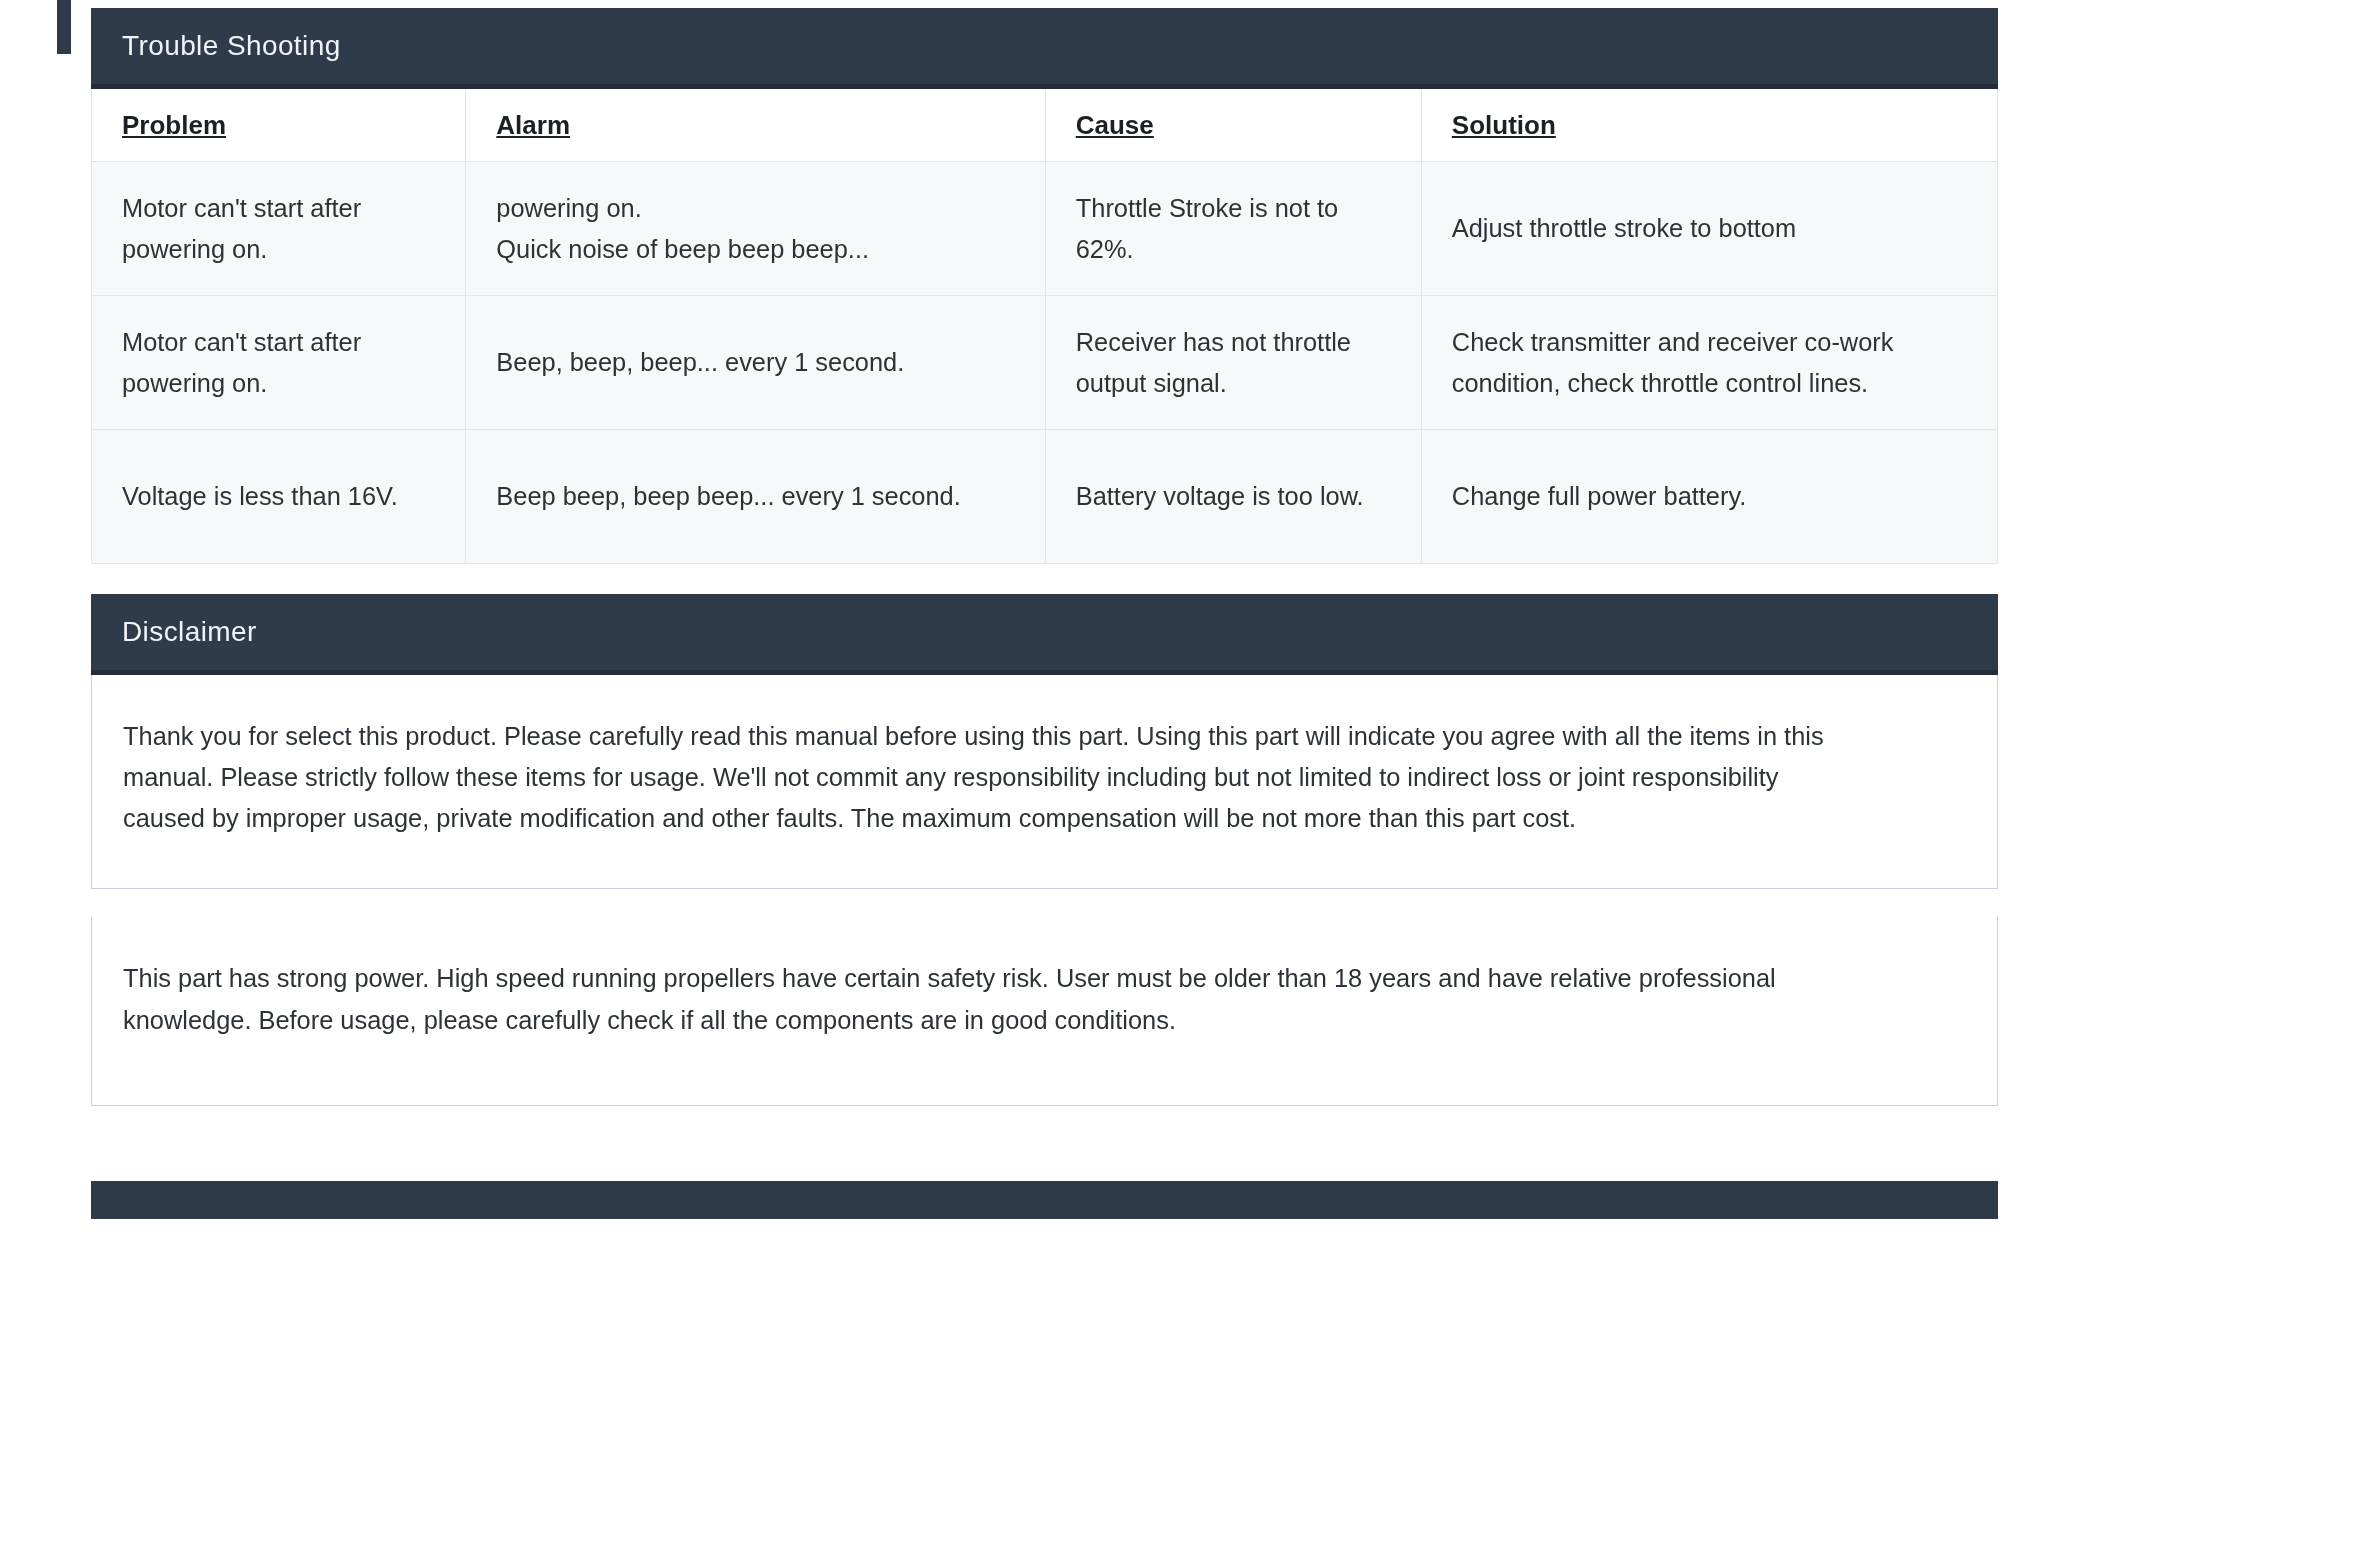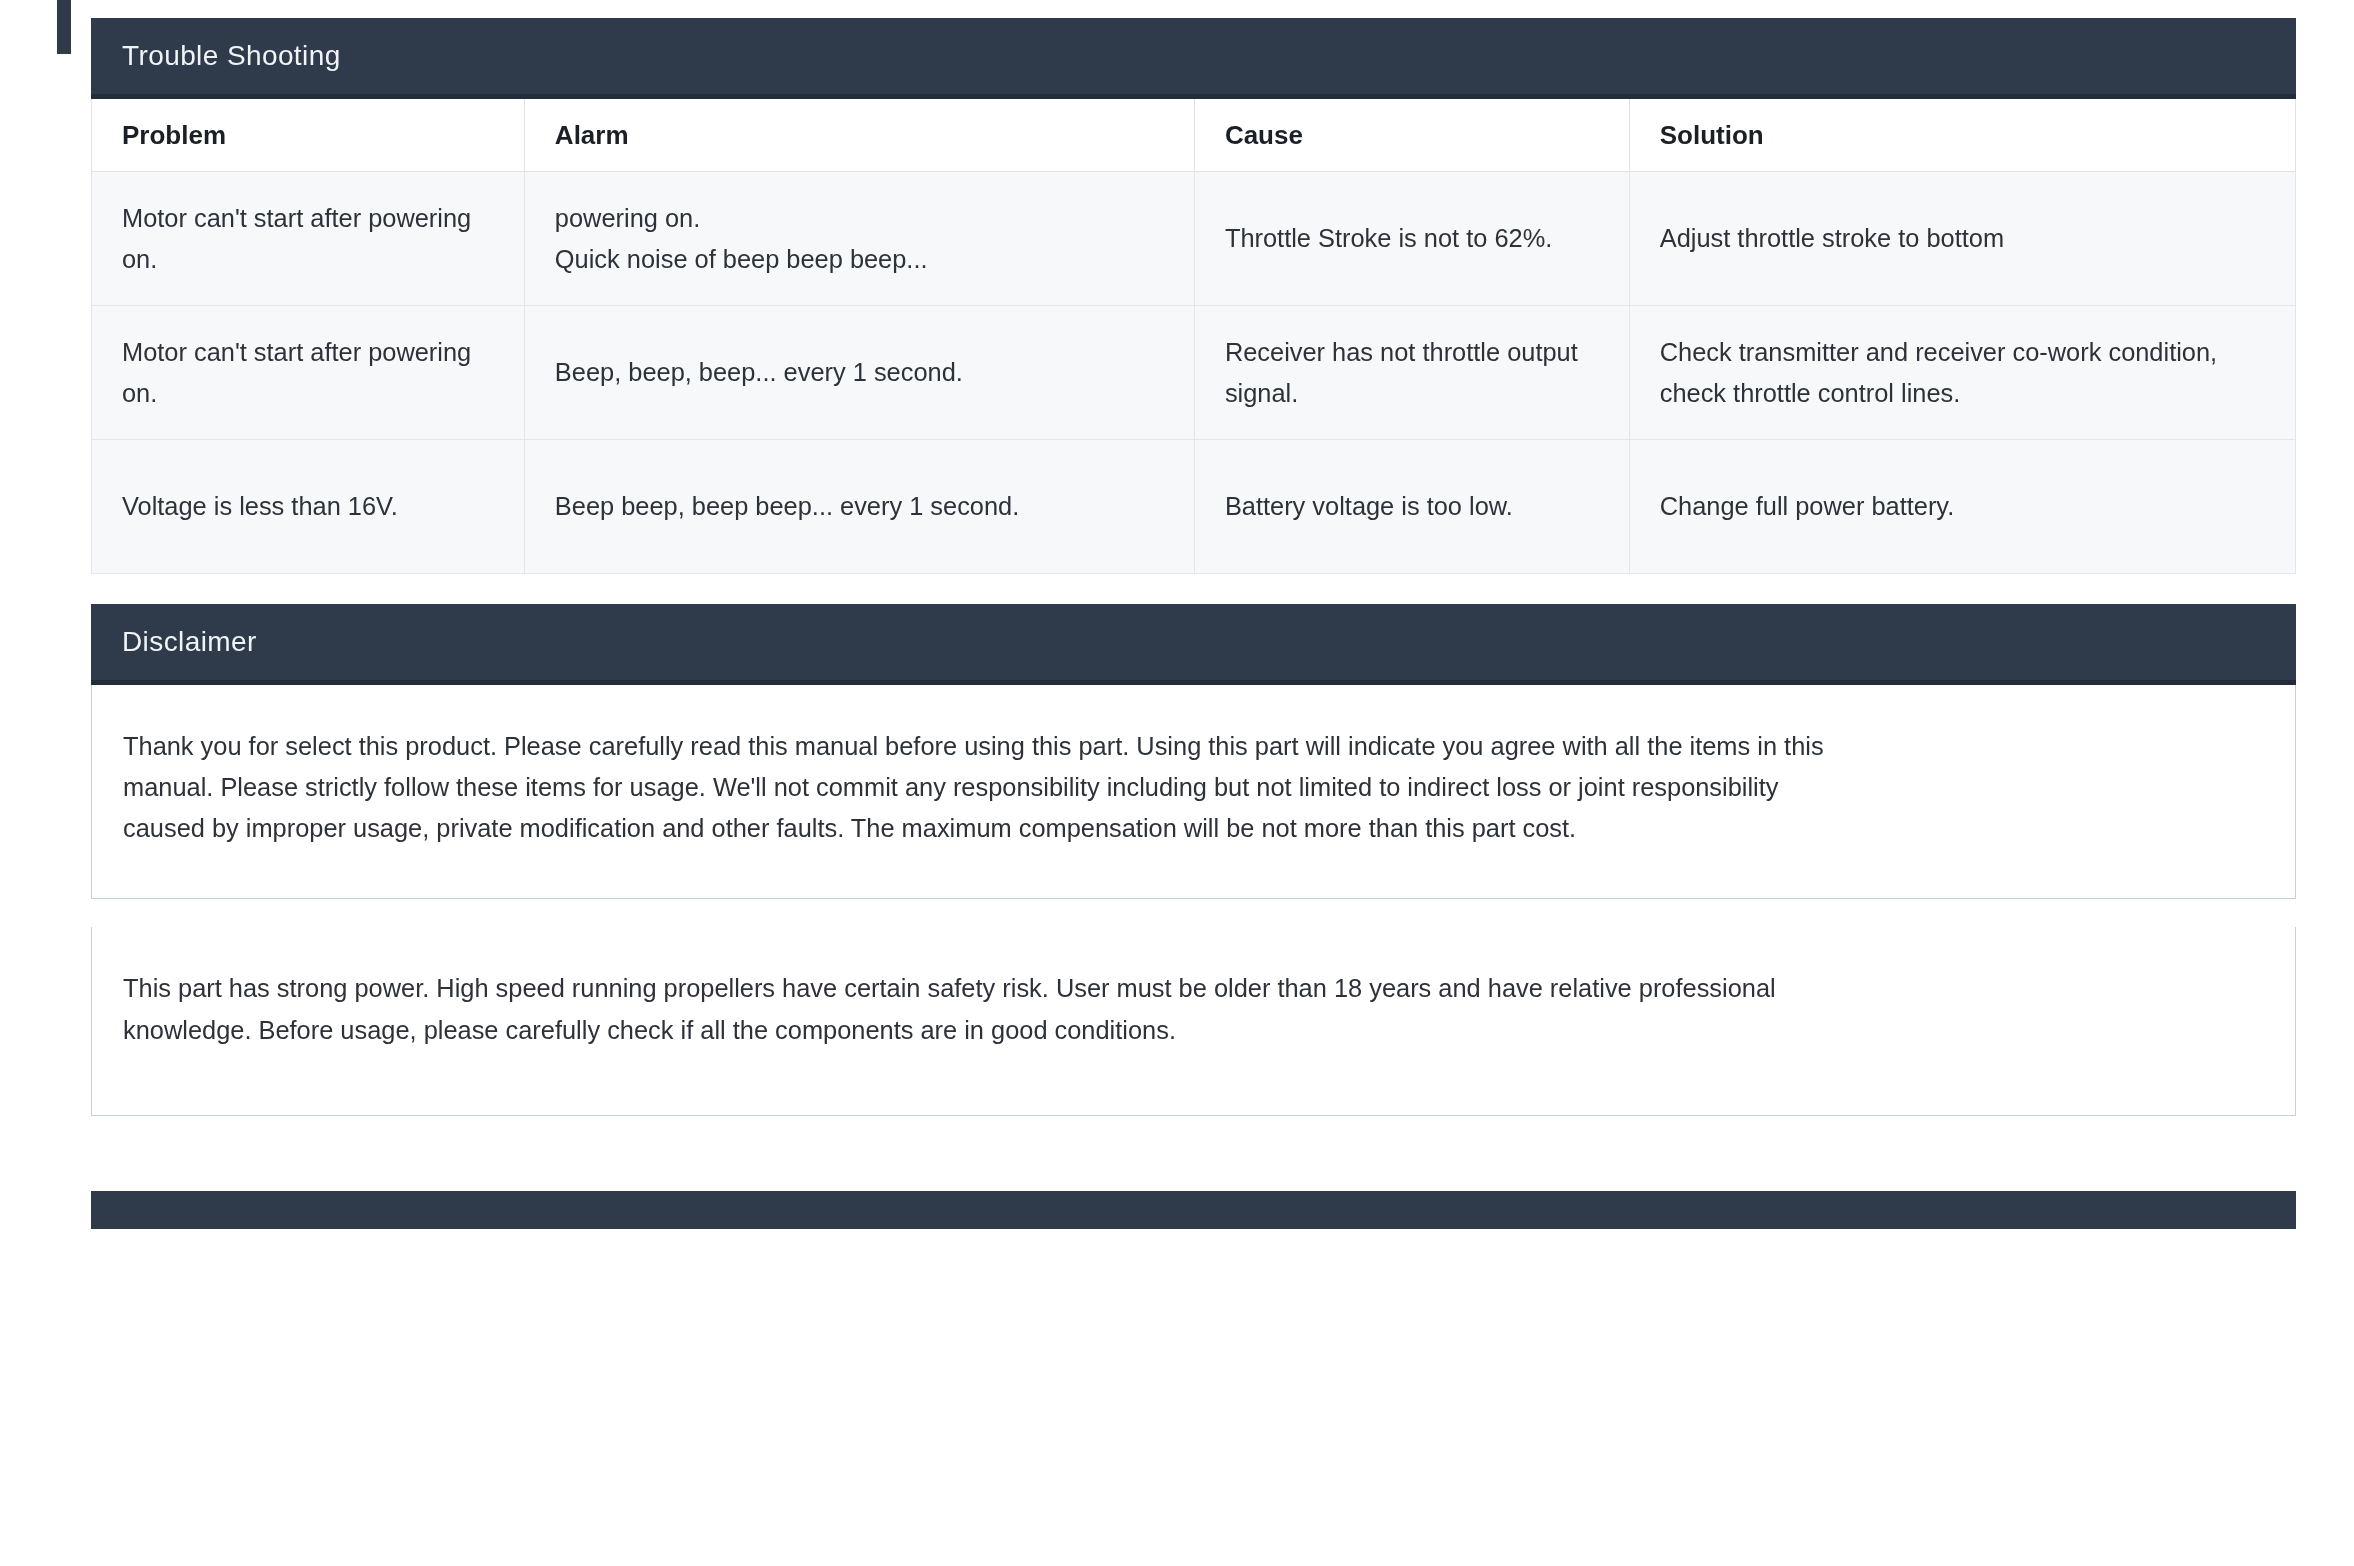--- a/index.html
+++ b/index.html
@@ -9,21 +9,21 @@
     color: #2d3239;
   }
   .page { position: relative; width: 2354px; height: 1567px; background: #ffffff; }
 
   
   .edge-fragment {
     position: absolute; left: 57px; top: 0; width: 14px; height: 54px;
     background: #2f3a4b;
   }
 
-  .content { position: absolute; left: 91px; top: 18px; width: 2205px; }
+  .content { position: absolute; left: 91px; top: 8px; width: 1907px; }
 
   .section { margin: 0; }
   .sec-header {
     background: #2f3a4b;
     border-bottom: 5.6px solid #222c3a;
     height: 81px;
     box-sizing: border-box;
     display: flex; align-items: center;
     padding: 0 31px;
     color: #f1f4f7;
@@ -43,20 +43,21 @@
   table.ts-table th {
     background: #ffffff;
     text-align: left;
     font-size: 26px;
     font-weight: bold;
     color: #1b2026;
     height: 72px;
     padding: 0 30px;
     border: 0.9px solid #dfe3e8;
     border-top: none;
+    text-decoration: underline;
   }
   table.ts-table td {
     background: #f7f8f9;
     font-size: 25.4px;
     color: #2d3239;
     height: 134px;
     box-sizing: border-box;
     padding: 21px 30px;
     border: 0.9px solid #e2e5e9;
     vertical-align: middle;

